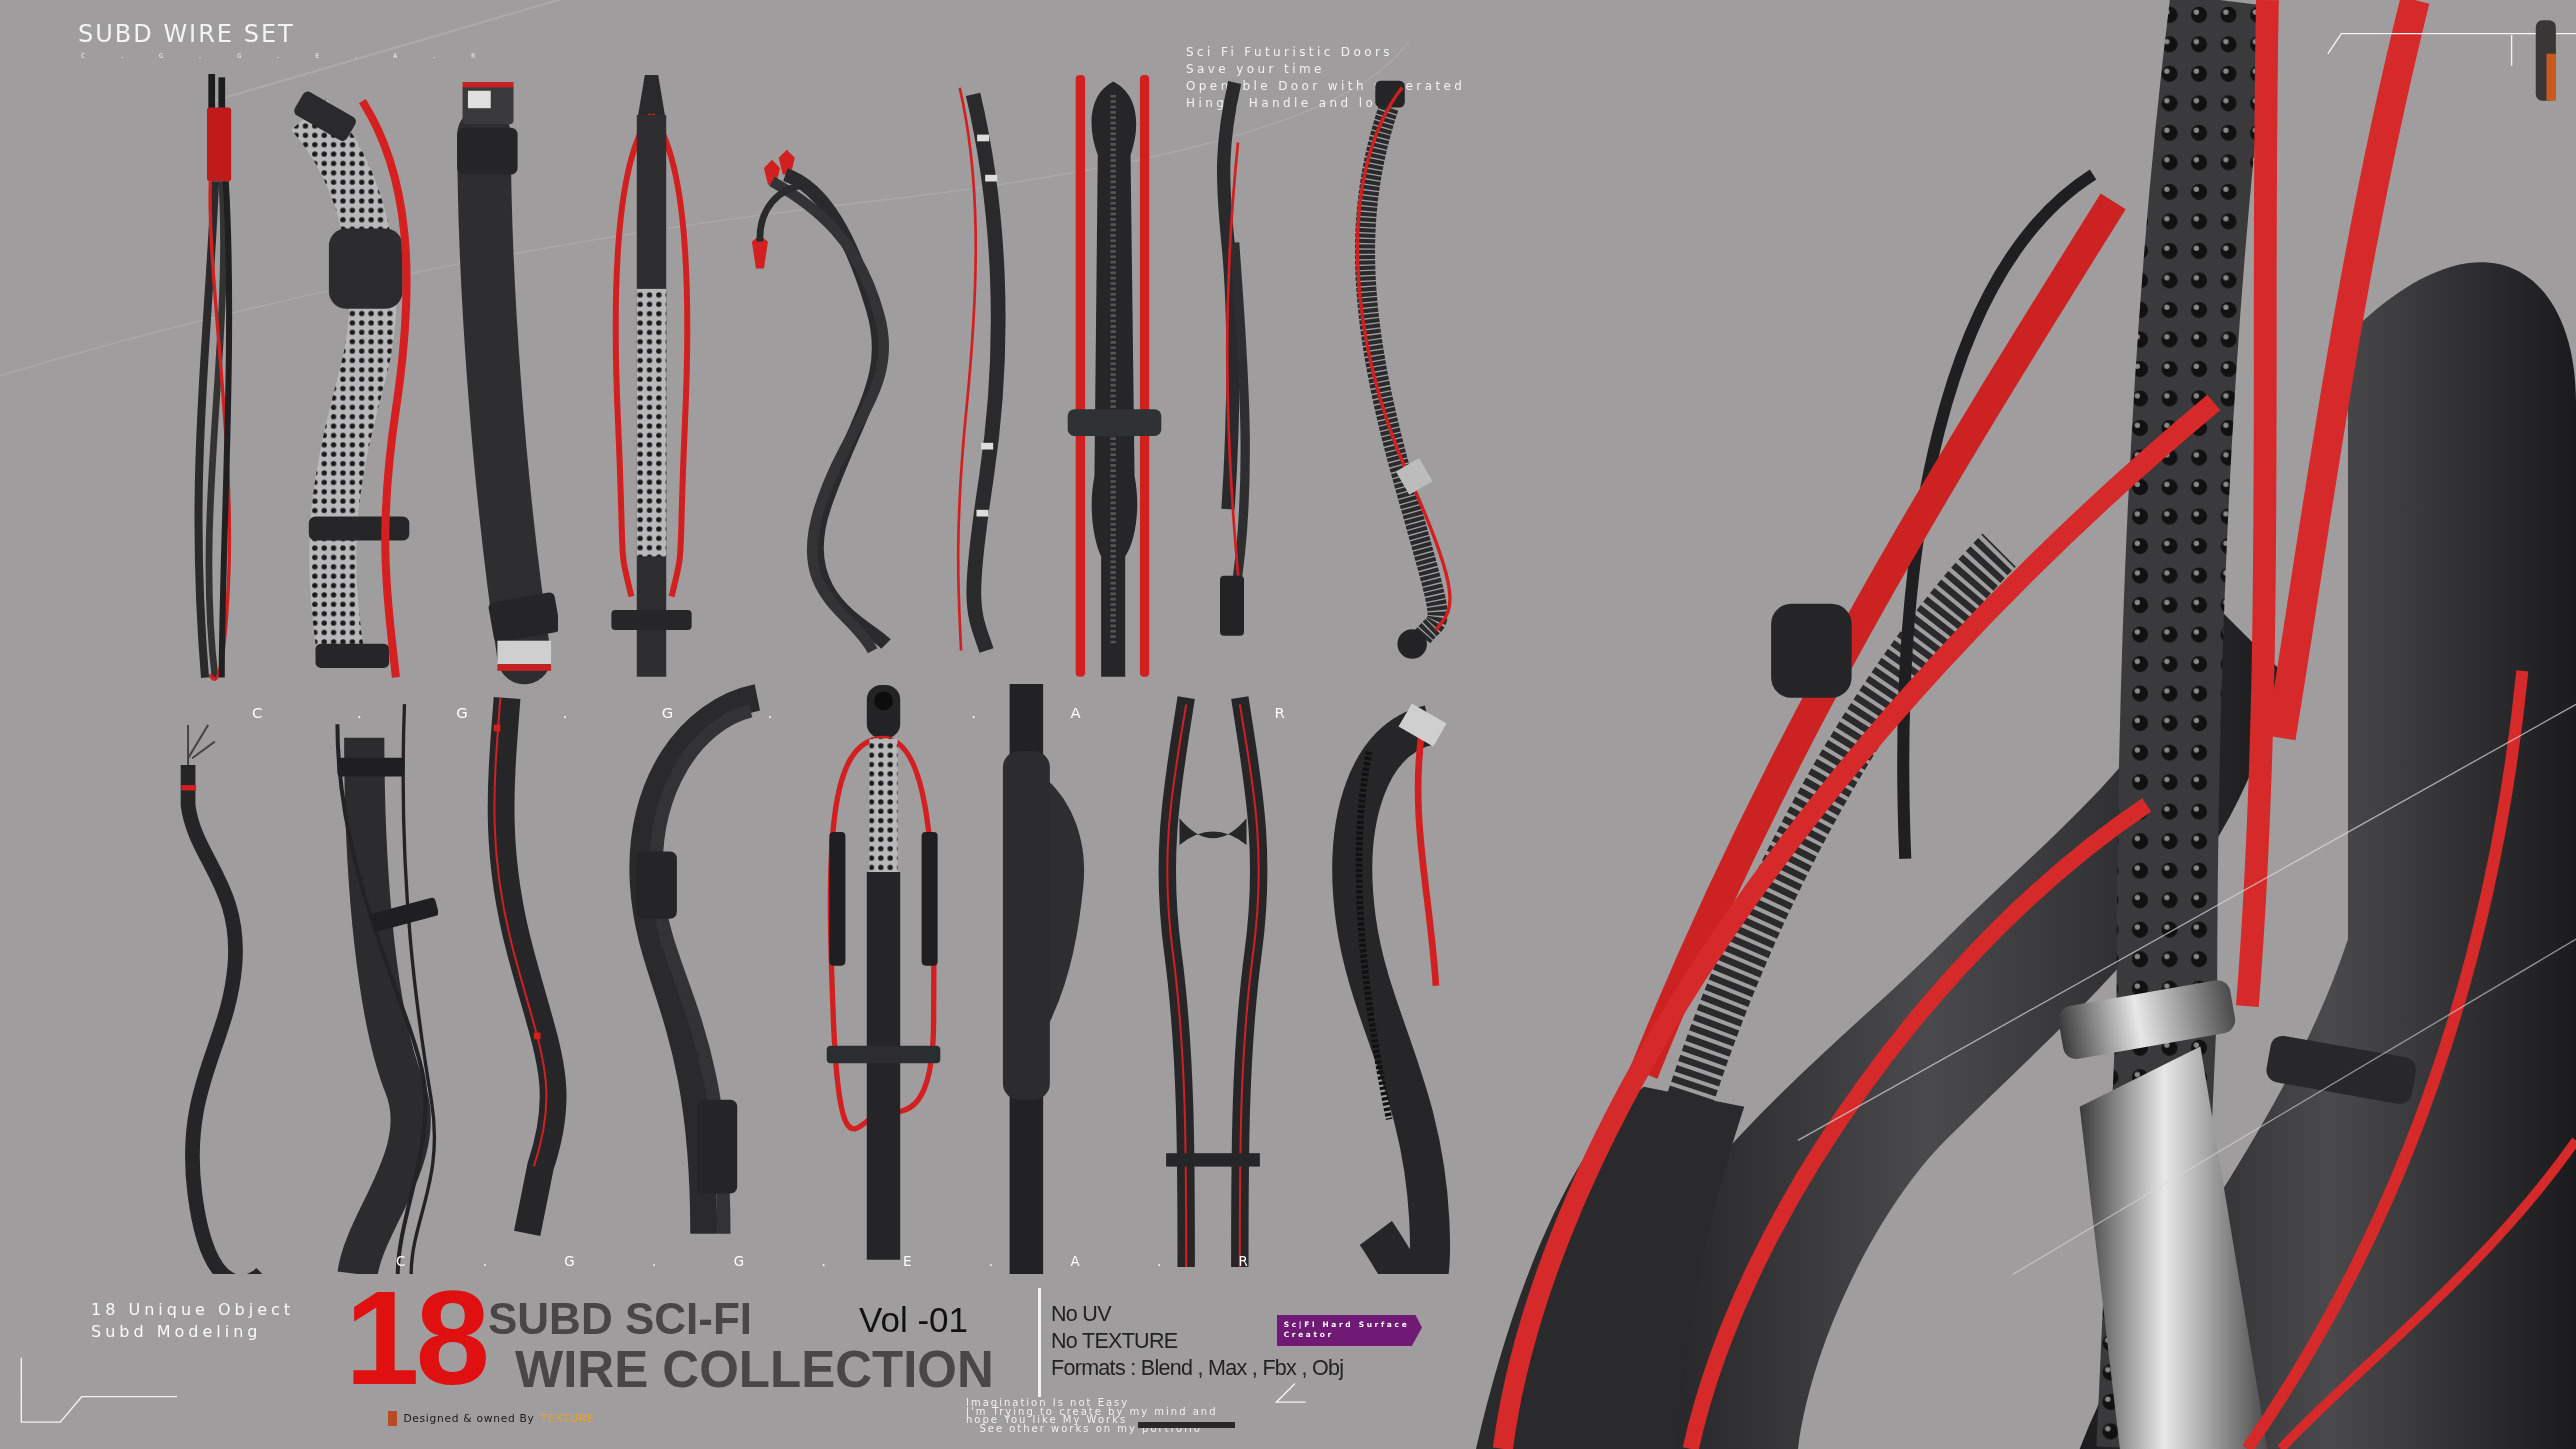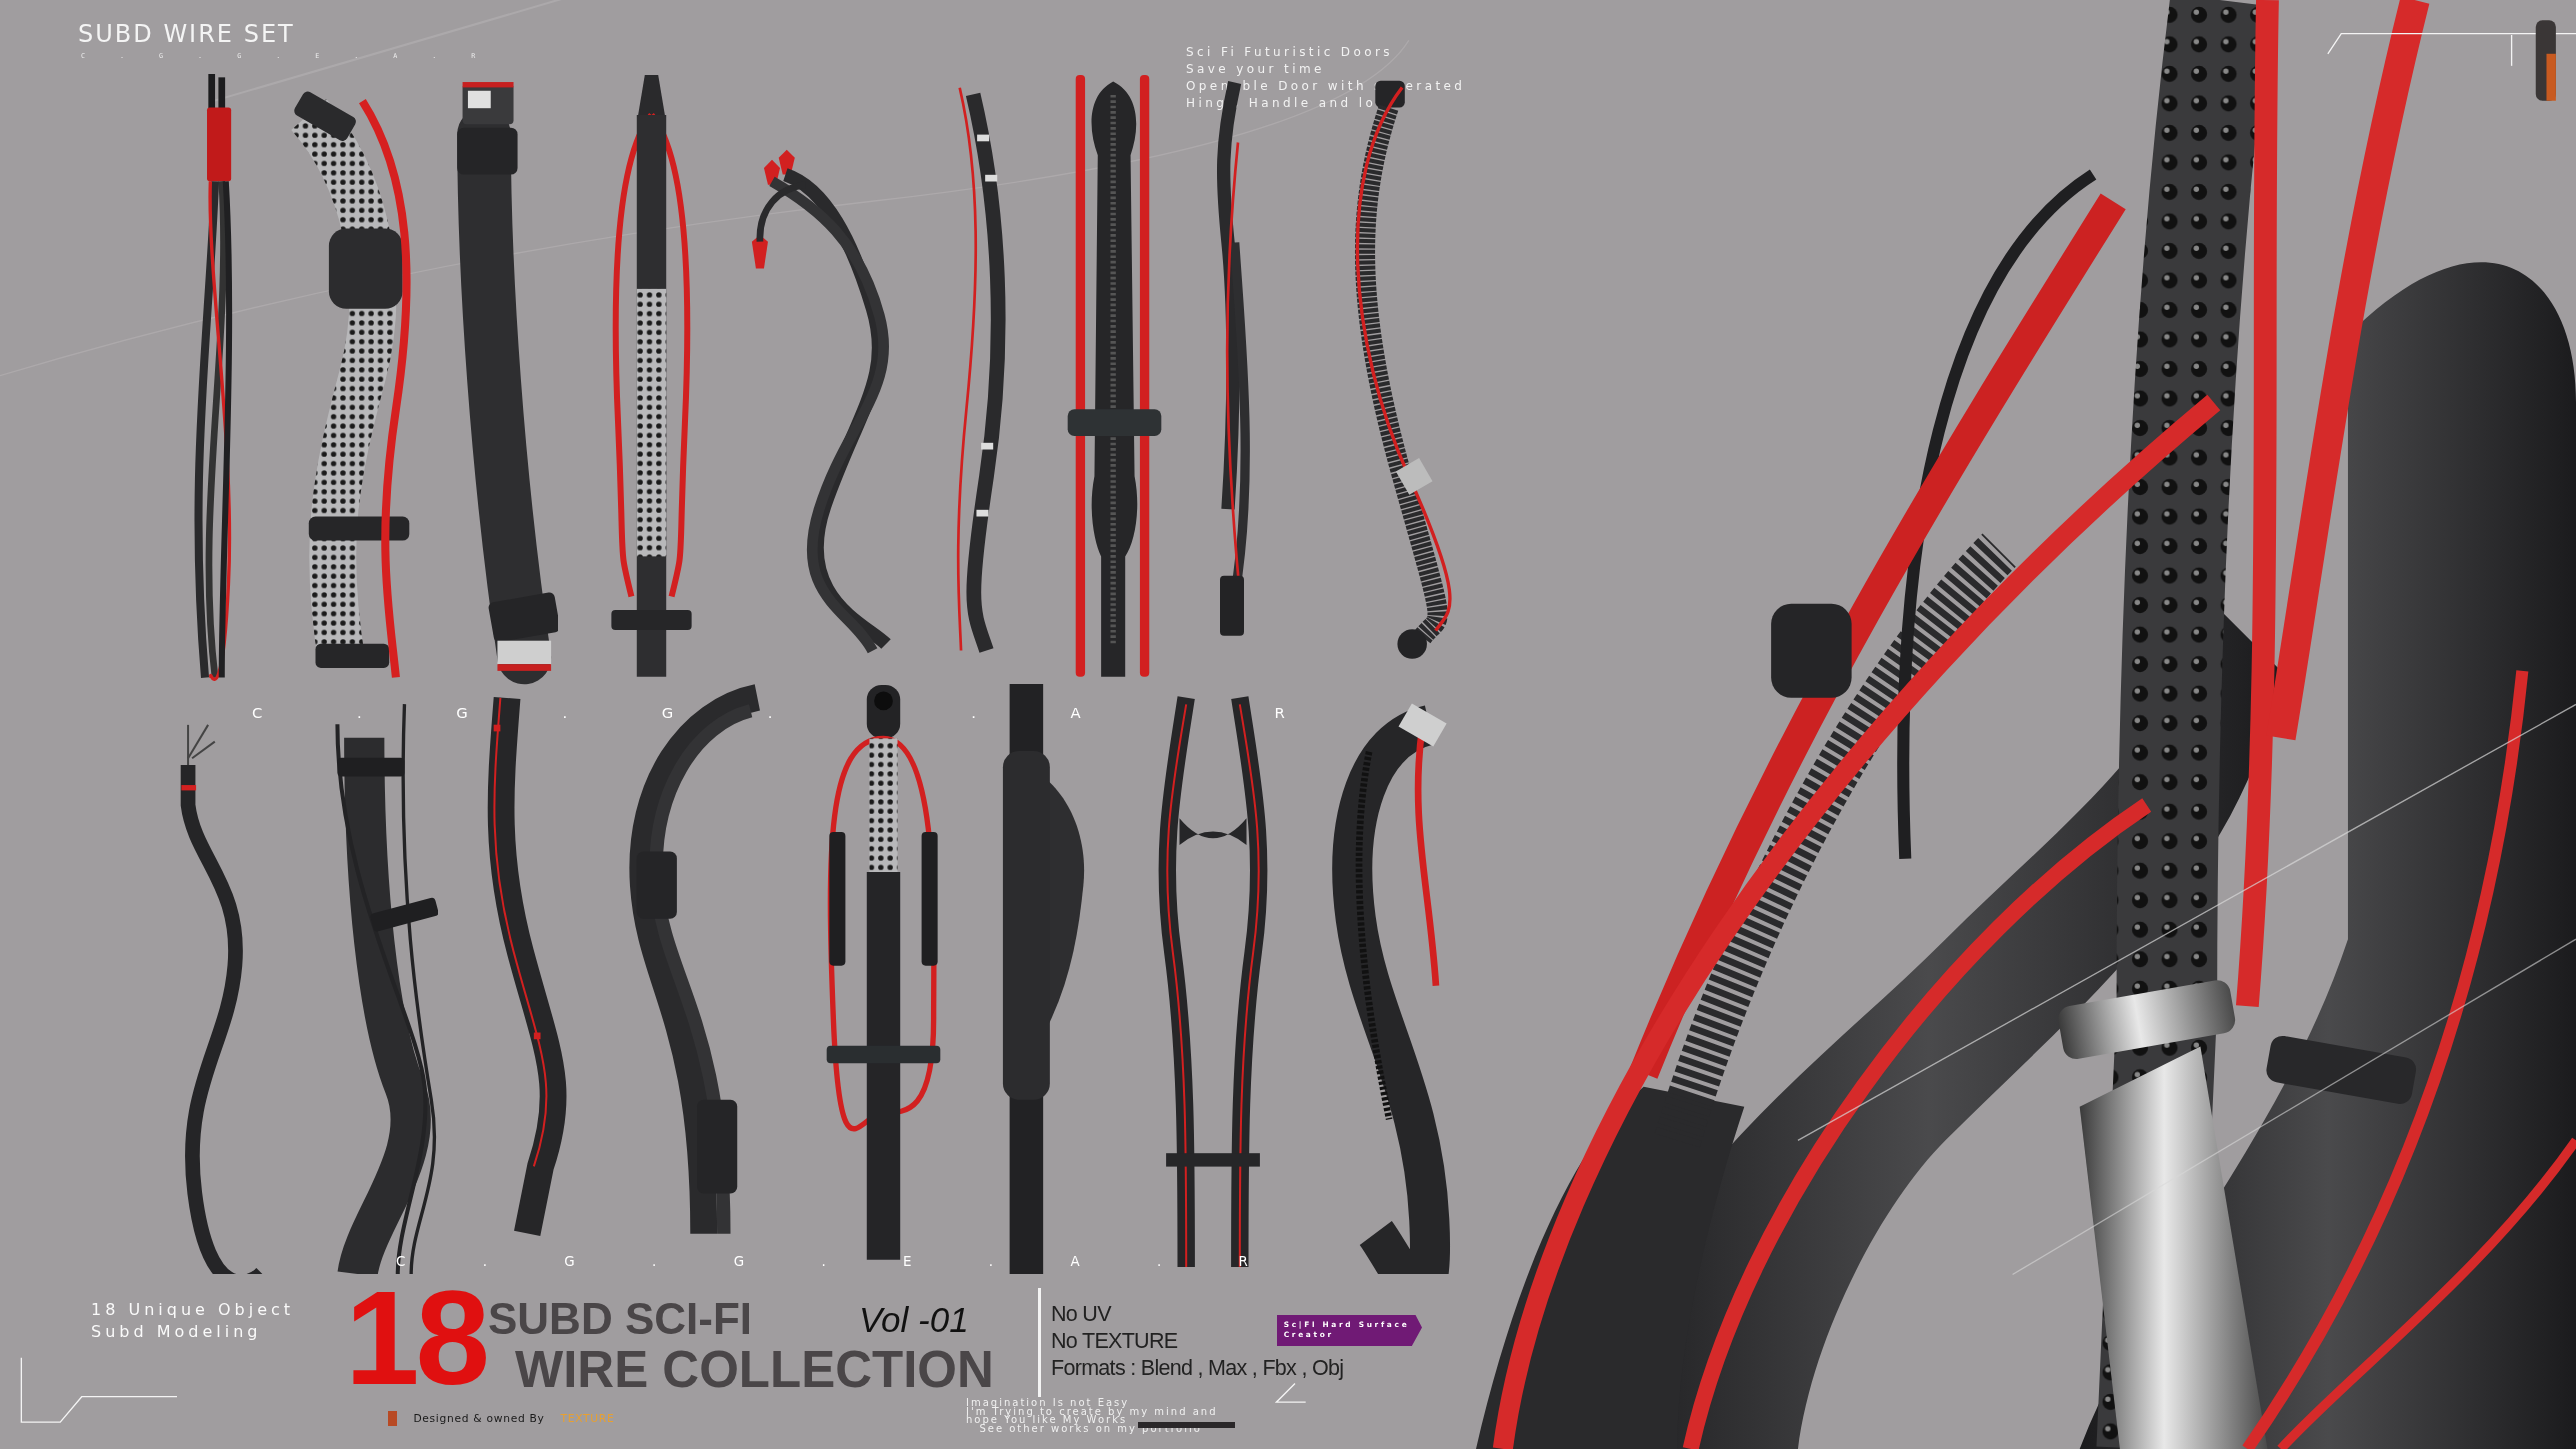--- a/index.html
+++ b/index.html
@@ -42,42 +42,42 @@
   }
   .title-line1 {
     left: 488px; top: 1295px; font-size: 44px; font-weight: 700; color: #4a4648; line-height: 47px;
     font-family: "Liberation Sans", sans-serif; white-space: nowrap;
   }
   .title-line2 {
     left: 515px; top: 1343px; font-size: 51px; font-weight: 700; color: #4a4648; line-height: 54px;
     font-family: "Liberation Sans", sans-serif; white-space: nowrap;
   }
   .vol {
-    left: 859px; top: 1300px; font-size: 35px; color: #111; font-family: "Liberation Sans", sans-serif; font-style: italic;
+    left: 859px; top: 1300px; font-size: 35px; color: #111; font-family: "Liberation Sans", sans-serif;
   }
   .divider-v { left: 1038px; top: 1288px; width: 2.7px; height: 109px; background: #f4f4f4; }
   .specs {
     left: 1051px; top: 1301px; font-size: 21.5px; line-height: 27px; color: #222;
     font-family: "Liberation Sans", sans-serif; letter-spacing: -0.7px;
   }
   .badge {
     left: 1277px; top: 1315px; width: 145px; height: 31px; background: #701a75;
     clip-path: polygon(0 0, 85% 0, 88% -5%, 95% -5%, 100% 40%, 93% 100%, 0 100%);
     color: #fff; font-size: 7.4px; letter-spacing: 2.7px; line-height: 10.7px; padding: 4.7px 6.7px;
     font-family: "DejaVu Sans", sans-serif; font-weight: bold;
   }
   .quote {
     left: 966px; top: 1399px; font-size: 10px; line-height: 8.7px; letter-spacing: 2px; color: #f0f0f0;
     font-family: "DejaVu Sans", sans-serif;
   }
   .quote .indent { padding-left: 13.4px; }
   .dark-bar { left: 1138px; top: 1422px; width: 97px; height: 6px; background: #2a2729; }
   .owner {
     left: 388px; top: 1411px; font-size: 10.7px; letter-spacing: 0.7px; color: #1a1a1a;
-    display: flex; align-items: center; gap: 16px; font-family: "DejaVu Sans", sans-serif;
+    display: flex; align-items: center; gap: 6px; font-family: "DejaVu Sans", sans-serif;
   }
   .owner .sq { width: 9.4px; height: 14.8px; background: #b84a24; }
   .owner .brand { color: #e8a030; }
   .hero { left: 1476px; top: 0; width: 1100px; height: 1449px; }
   .line-deco { stroke: #f4f4f4; stroke-width: 2; fill: none; }
 </style>
 </head>
 <body>
 
 <div class="abs title-main">SUBD WIRE SET</div>

